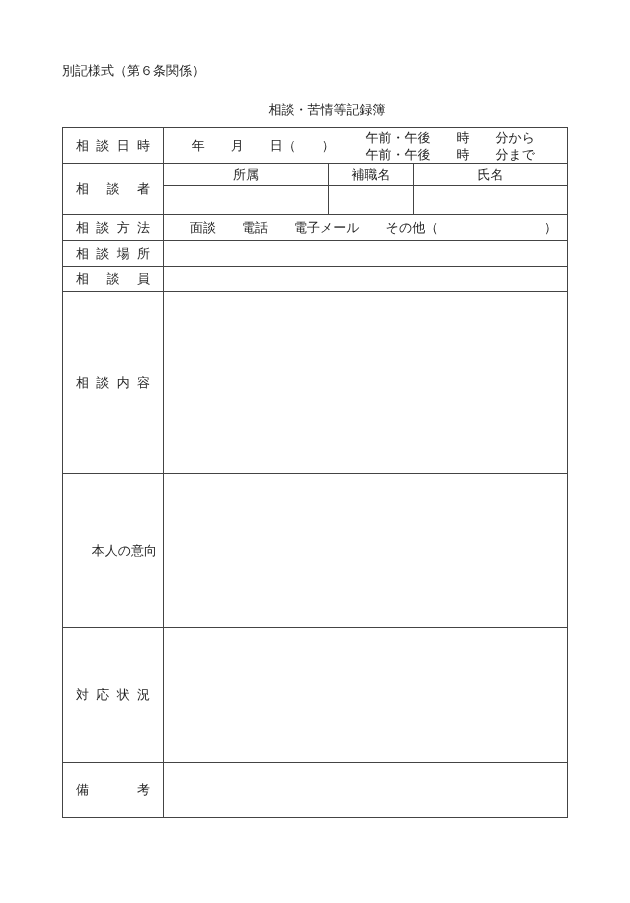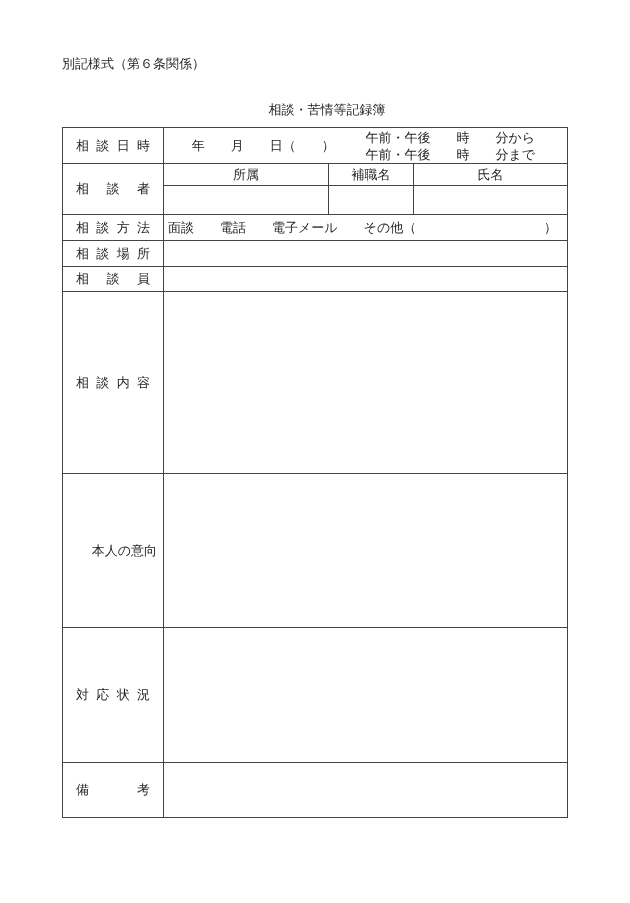--- a/index.html
+++ b/index.html
@@ -11,21 +11,21 @@
   html, body { background: #fff; }
   body {
     width: 630px; height: 903px;
     font-family: "DejaVu Serif", "Liberation Serif", serif;
     color: var(--text);
     position: relative;
     background: var(--paper);
     overflow: hidden;
   }
   .form-note {
-    position: absolute; left: 62px; top: 55px;
+    position: absolute; left: 62px; top: 62px;
     font-size: 13px; white-space: nowrap;
   }
   .doc-title {
     position: absolute; left: 0; top: 101px; width: 100%;
     text-align: center; font-size: 13px; padding-left: 24px;
   }
   table.form-table {
     position: absolute; left: 62px; top: 127px;
     width: 505px; table-layout: fixed;
     border-collapse: collapse;
@@ -41,21 +41,21 @@
   td.lbl-plain { text-align: right; padding: 0 6px; }
   td.hdr { text-align: center; font-family: Liberation Mono, monospace; }
   
   .dt-flex { display: flex; align-items: center; height: 100%; gap: 17px; }
   .date-part { flex: 1; text-align: center; padding-left: 14px; white-space: nowrap; }
   .time-part {
     display: flex; flex-direction: column; justify-content: center;
     padding-right: 32px; line-height: 17px; white-space: nowrap;
   }
   
-  .method-flex { display: flex; align-items: flex-end; height: 100%; padding: 0 10px 0 4px; }
+  .method-flex { display: flex; align-items: flex-end; height: 100%; padding: 0 10px 0 4px; margin-left: 22px; }
   .method-flex .spacer { flex: 1; }
   .method-flex .opt, .method-flex .close { white-space: nowrap; }
 </style>
 </head>
 <body>
 
 <div class="form-note">別記様式（第６条関係）</div>
 <div class="doc-title">相談・苦情等記録簿</div>
 
 <table class="form-table">

